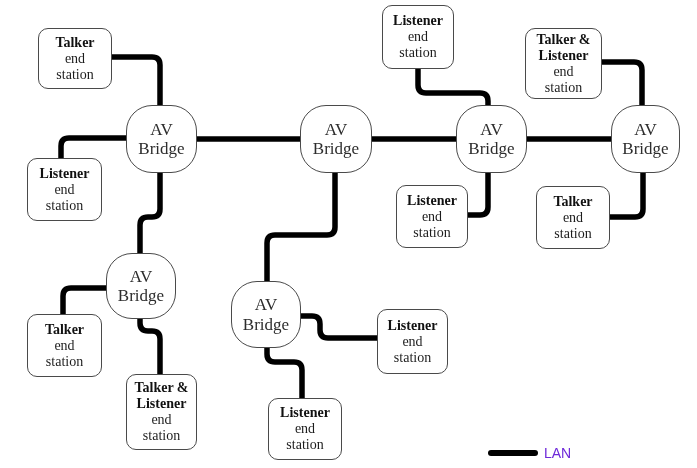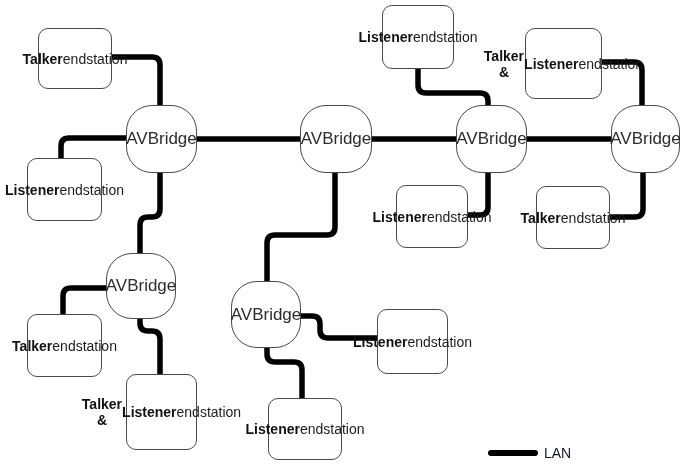--- a/index.html
+++ b/index.html
@@ -18,43 +18,44 @@
     fill: none;
   }
   .links path.legend-line { stroke-width: 6; stroke-linecap: round; }
   .box {
     position: absolute;
     box-sizing: border-box;
     background: #ffffff;
     border: 1.3px solid #4a4a4a;
     border-radius: 10px;
     display: flex;
-    flex-direction: row;
+    flex-direction: column;
     align-items: center;
     justify-content: center;
     text-align: center;
+    font-family: Liberation Serif, serif;
   }
   .station {
     font-size: 14px;
     line-height: 16px;
     color: #1c1c1c;
   }
   .station .bold { font-weight: bold; color: #111111; }
   .bridge {
     font-size: 17px;
     line-height: 19.5px;
     color: #2d2d2d;
     border-radius: 26px;
   }
   .legend-label {
     position: absolute;
     left: 544px;
     top: 445px;
     font-size: 14px;
-    color: #0f172a;
+    color: #6d28d9;
   }
 </style>
 </head>
 <body>
 
 <div id="diagram">
 
   <svg class="links" width="697" height="468" viewBox="0 0 697 468">
     <path d="M 112 57 L 152 57 Q 160 57 160 65 L 160 105"></path>
     <path d="M 127 138 L 69 138 Q 61 138 61 146 L 61 159"></path>

